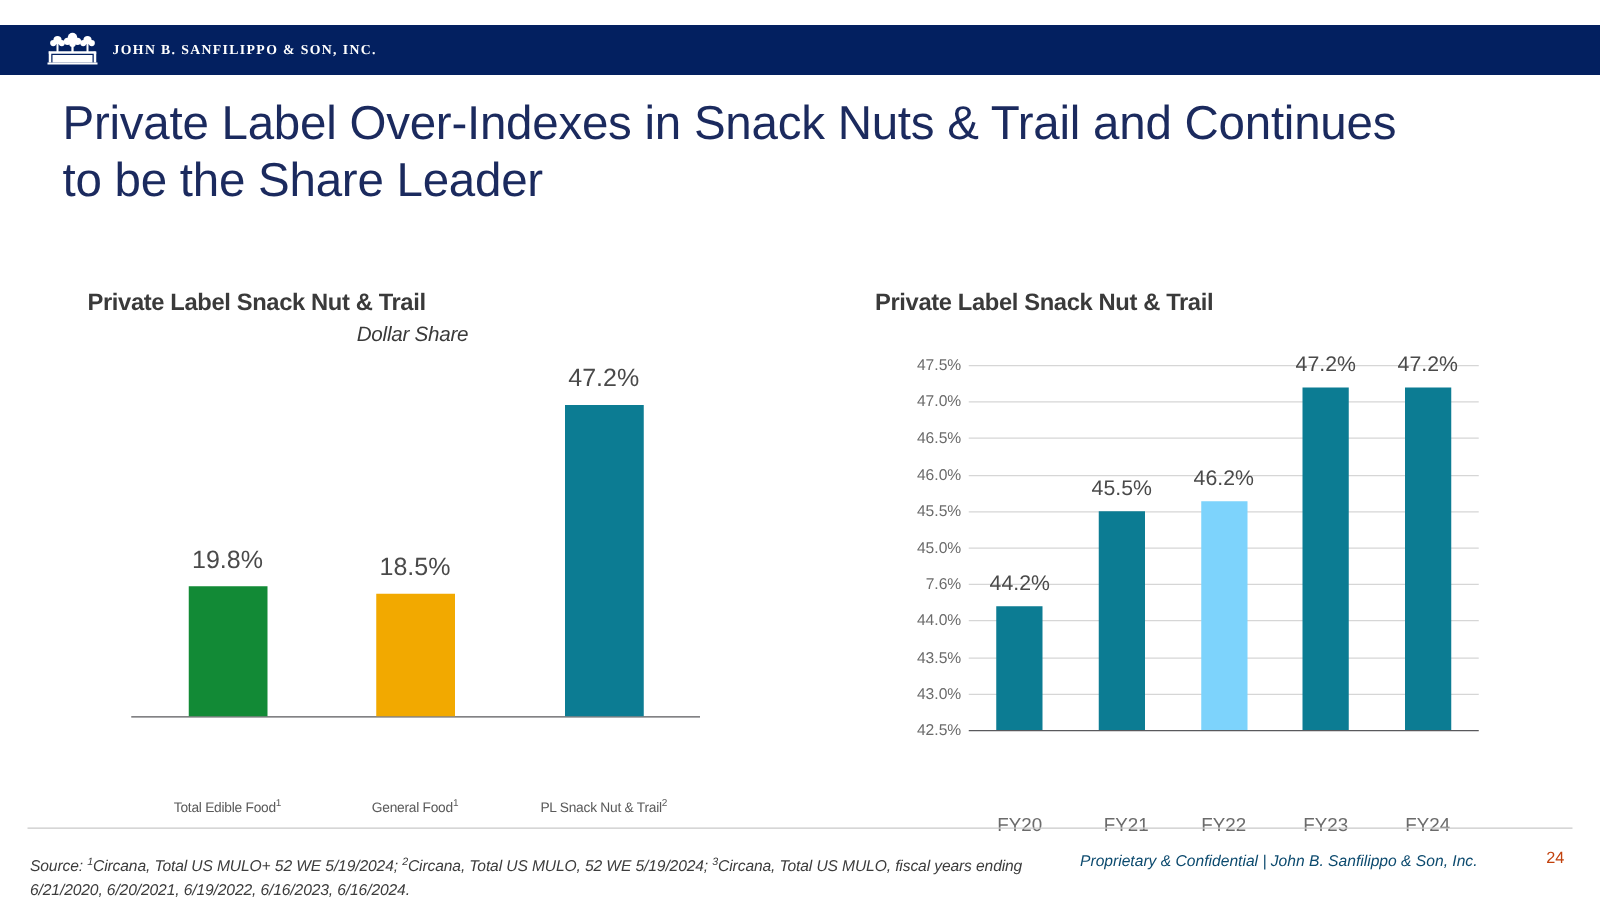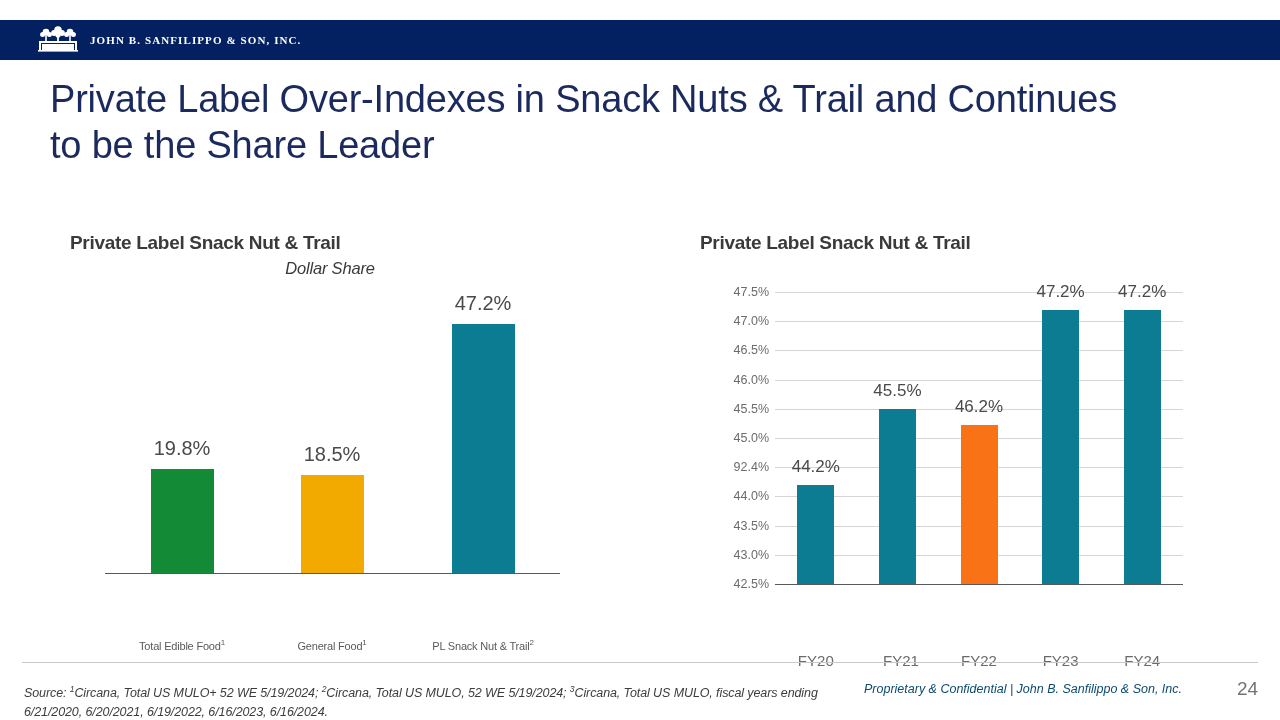--- a/index.html
+++ b/index.html
@@ -176,22 +176,22 @@
     position: absolute;
     left: 864px; top: 682px;
     color: #0c4a6e;
     font-size: 12.5px;
     font-style: italic;
     white-space: nowrap;
   }
   .page-number {
     position: absolute;
     left: 1237px; top: 678px;
-    color: #737373;
-    font-size: 19px;
+    color: #c2410c;
+    font-size: 13px;
   }
 </style>
 </head>
 <body>
 
 <div class="header-bar">
   <svg class="logo-mark" viewBox="0 0 44 30">
     <g fill="#ffffff">
       <circle cx="10" cy="7" r="3.3"></circle>
         <circle cx="6.6" cy="9.4" r="2.5"></circle>
@@ -254,38 +254,38 @@
       <div class="ytick" style="top: 29.2px;">47.0%</div>
       <div class="gridline" style="top: 58.4px;"></div>
       <div class="ytick" style="top: 58.4px;">46.5%</div>
       <div class="gridline" style="top: 87.6px;"></div>
       <div class="ytick" style="top: 87.6px;">46.0%</div>
       <div class="gridline" style="top: 116.8px;"></div>
       <div class="ytick" style="top: 116.8px;">45.5%</div>
       <div class="gridline" style="top: 146px;"></div>
       <div class="ytick" style="top: 146px;">45.0%</div>
       <div class="gridline" style="top: 175.2px;"></div>
-      <div class="ytick" style="top: 175.2px;">92.4%</div>
+      <div class="ytick" style="top: 175.2px;">7.6%</div>
       <div class="gridline" style="top: 204.4px;"></div>
       <div class="ytick" style="top: 204.4px;">44.0%</div>
       <div class="gridline" style="top: 233.6px;"></div>
       <div class="ytick" style="top: 233.6px;">43.5%</div>
       <div class="gridline" style="top: 262.8px;"></div>
       <div class="ytick" style="top: 262.8px;">43.0%</div>
       <div class="gridline axis-base" style="top: 292px;"></div>
       <div class="ytick" style="top: 292px;">42.5%</div>
       <div class="rbar" style="left: 22.3px; height: 99.28px; background: rgb(12, 124, 147);">
         <div class="lbl">44.2%</div>
       </div>
       <div class="rcat" style="left: 40.8px;">FY20</div>
       <div class="rbar" style="left: 103.9px; height: 175.2px; background: rgb(12, 124, 147);">
         <div class="lbl">45.5%</div>
       </div>
       <div class="rcat" style="left: 126px;">FY21</div>
-      <div class="rbar" style="left: 185.5px; height: 159px; background: #f97316;">
+      <div class="rbar" style="left: 185.5px; height: 183px; background: #7dd3fc;">
         <div class="lbl">46.2%</div>
       </div>
       <div class="rcat" style="left: 204px;">FY22</div>
       <div class="rbar" style="left: 267.1px; height: 274.48px; background: rgb(12, 124, 147);">
         <div class="lbl">47.2%</div>
       </div>
       <div class="rcat" style="left: 285.6px;">FY23</div>
       <div class="rbar" style="left: 348.7px; height: 274.48px; background: rgb(12, 124, 147);">
         <div class="lbl">47.2%</div>
       </div>

